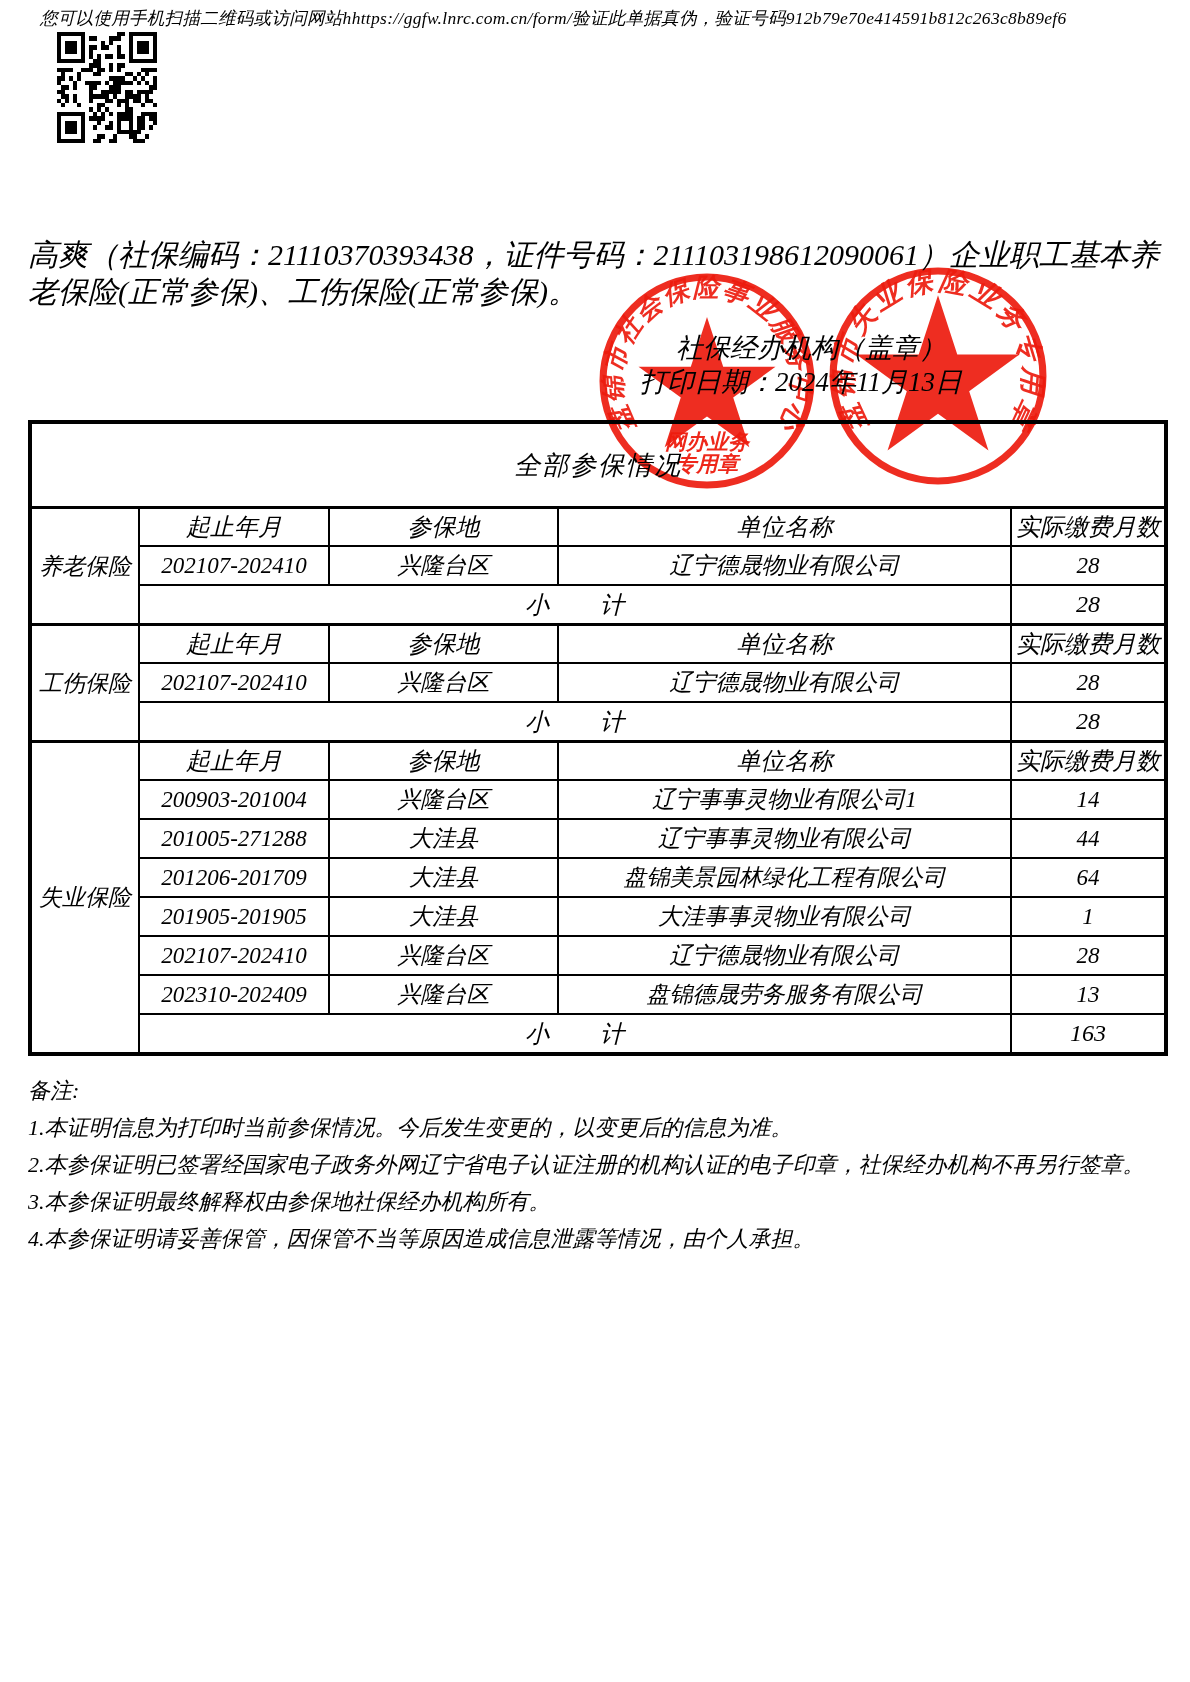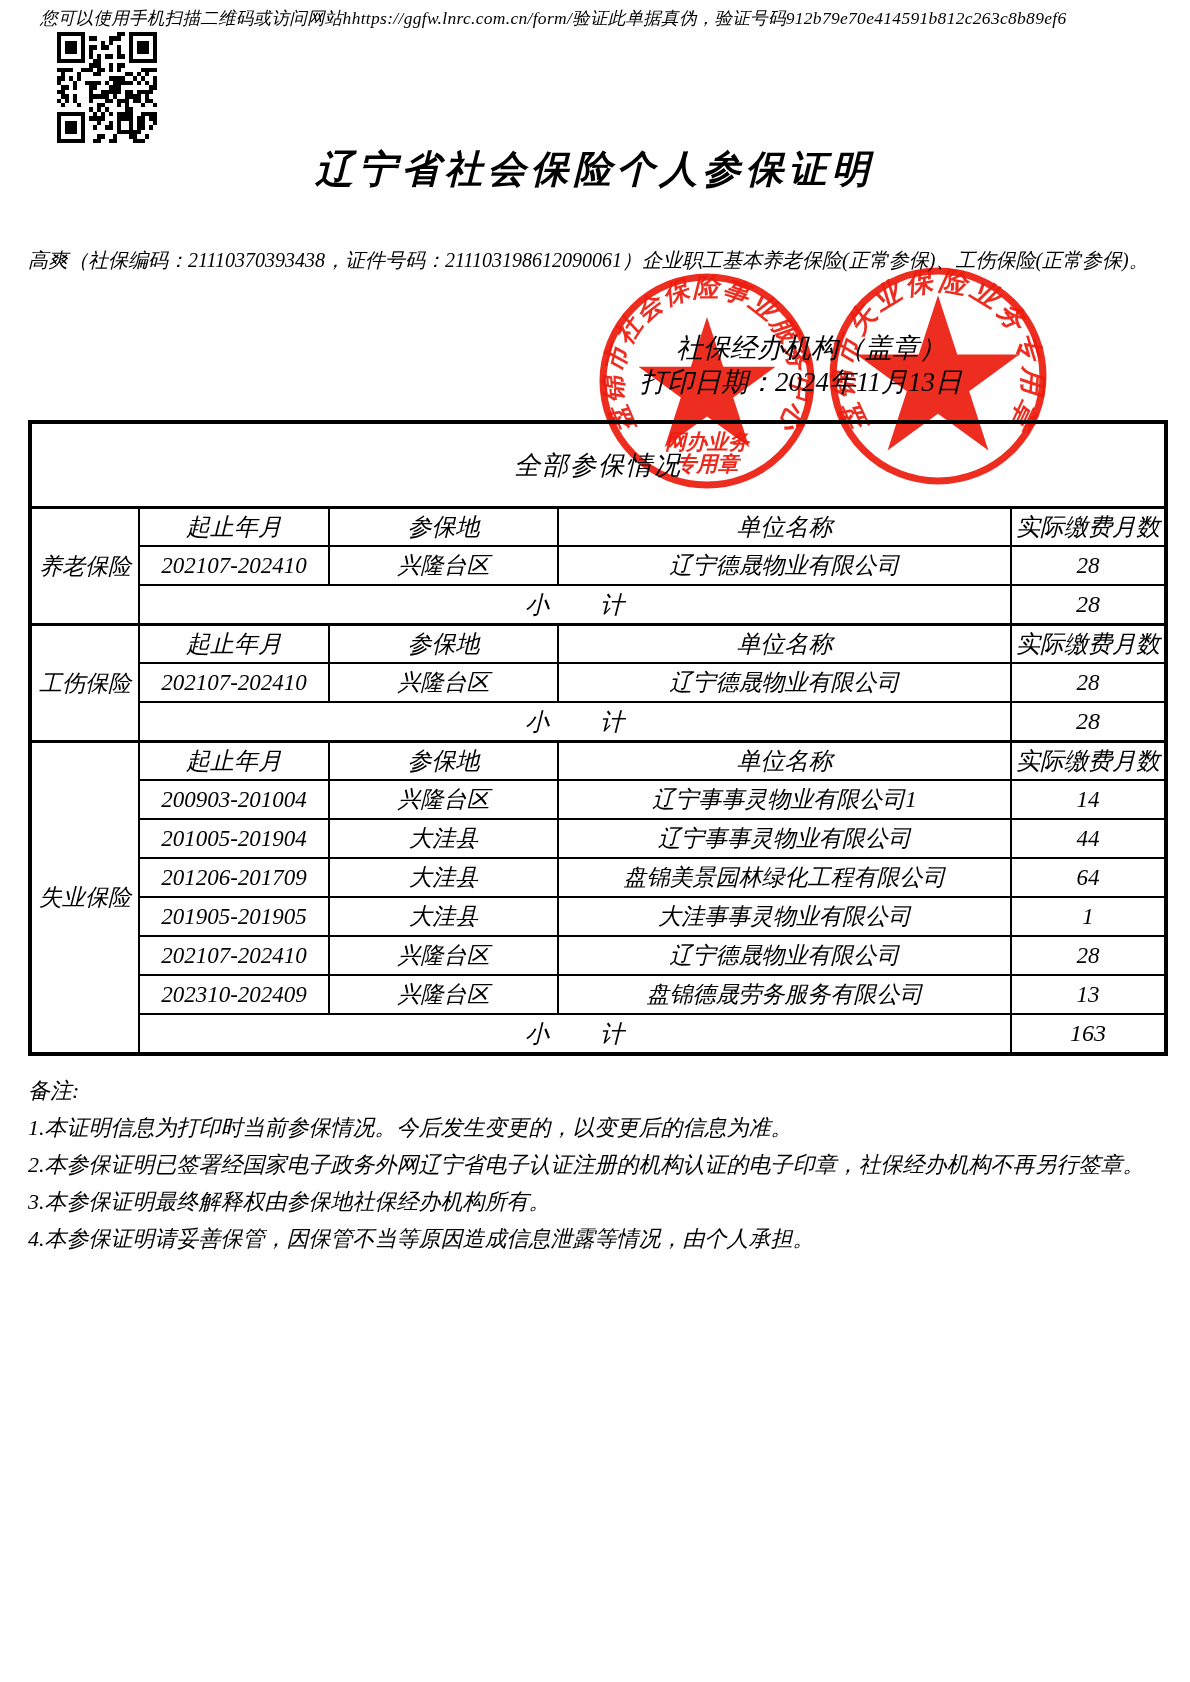--- a/index.html
+++ b/index.html
@@ -4,21 +4,21 @@
 <style>
   html,body{margin:0;padding:0;background:#fff;}
   #page{
     position:relative;width:1190px;height:1682px;background:#ffffff;overflow:hidden;
     font-family:"Liberation Serif","DejaVu Serif",serif;color:#000;font-style:italic;
   }
   .top-line{position:absolute;left:40px;top:6px;font-size:17.5px;letter-spacing:.3px;white-space:nowrap;}
   .qr{position:absolute;left:57px;top:32px;}
   .doc-title{position:absolute;left:0;top:144px;width:100%;text-align:center;
     font-size:38px;font-weight:bold;letter-spacing:5px;}
-  .person{position:absolute;left:28px;top:236px;width:1142px;font-size:20px;line-height:49px;}
+  .person{position:absolute;left:28px;top:236px;width:1142px;font-size:30px;line-height:37px;}
   .agency-line{position:absolute;left:676px;top:330px;font-size:27px;white-space:nowrap;}
   .pdate-line{position:absolute;left:640px;top:364px;font-size:27px;white-space:nowrap;}
 
   table.ins{position:absolute;left:28px;top:420px;width:1140px;border-collapse:collapse;
     table-layout:fixed;}
   table.ins td,table.ins th{border:2px solid #000;text-align:center;vertical-align:middle;
     padding:0;font-size:23px;font-weight:normal;overflow:hidden;}
   table.ins{border:4px solid #000;}
   tr.t-title td{height:82px;font-size:26px;border-bottom:3px solid #000;letter-spacing:2px;}
   tr.hdr th{height:36px;font-size:24px;}
@@ -249,21 +249,20 @@
       <rect x="1" y="1" width="5" height="5" fill="#fff"></rect>
       <rect x="2" y="2" width="3" height="3" fill="#000"></rect>
       <rect x="18" y="0" width="7" height="7" fill="#000"></rect>
       <rect x="19" y="1" width="5" height="5" fill="#fff"></rect>
       <rect x="20" y="2" width="3" height="3" fill="#000"></rect>
       <rect x="0" y="18" width="7" height="7" fill="#000"></rect>
       <rect x="1" y="19" width="5" height="5" fill="#fff"></rect>
       <rect x="2" y="20" width="3" height="3" fill="#000"></rect>
     </svg>
 
-  <div class="doc-title">辽宁省社会保险个人参保证明</div>
 
   <div class="person">高爽（社保编码：21110370393438，证件号码：211103198612090061）企业职工基本养老保险(正常参保)、工伤保险(正常参保)。</div>
 
   <div class="agency-line">社保经办机构（盖章）</div>
   <div class="pdate-line">打印日期：2024年11月13日</div>
 
   <table class="ins">
     <colgroup>
       <col style="width:109px">
         <col style="width:190px">
@@ -316,21 +315,21 @@
           <th>单位名称</th>
           <th>实际缴费月数</th>
         </tr>
         <tr class="dat">
           <td>200903-201004</td>
           <td>兴隆台区</td>
           <td>辽宁事事灵物业有限公司1</td>
           <td>14</td>
         </tr>
         <tr class="dat">
-          <td>201005-201904</td>
+          <td>201005-271288</td>
           <td>大洼县</td>
           <td>辽宁事事灵物业有限公司</td>
           <td>44</td>
         </tr>
         <tr class="dat">
           <td>201206-201709</td>
           <td>大洼县</td>
           <td>盘锦美景园林绿化工程有限公司</td>
           <td>64</td>
         </tr>

